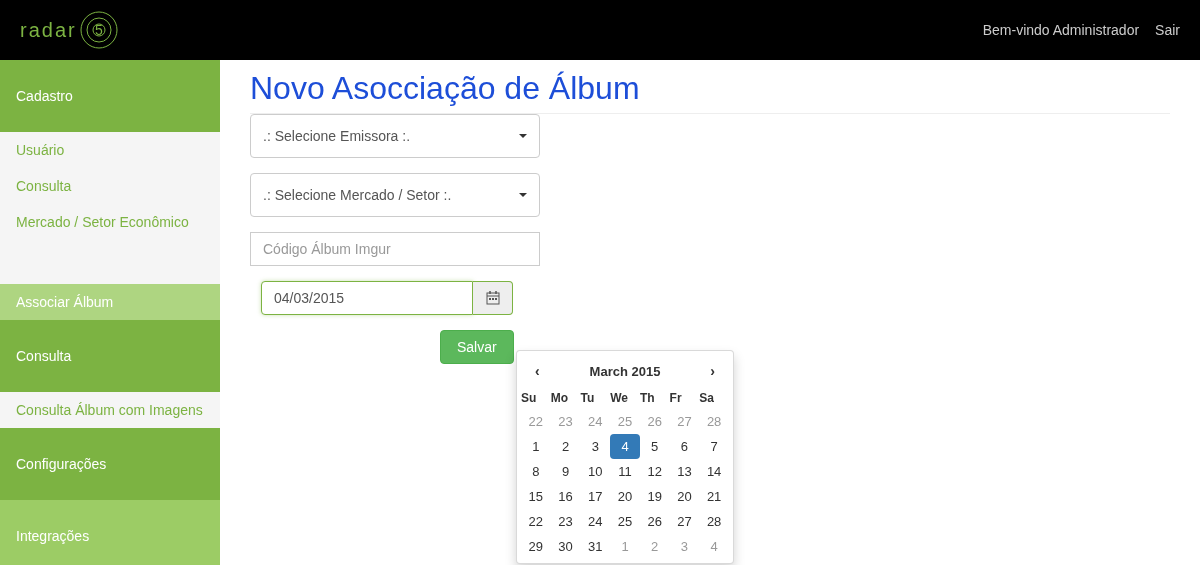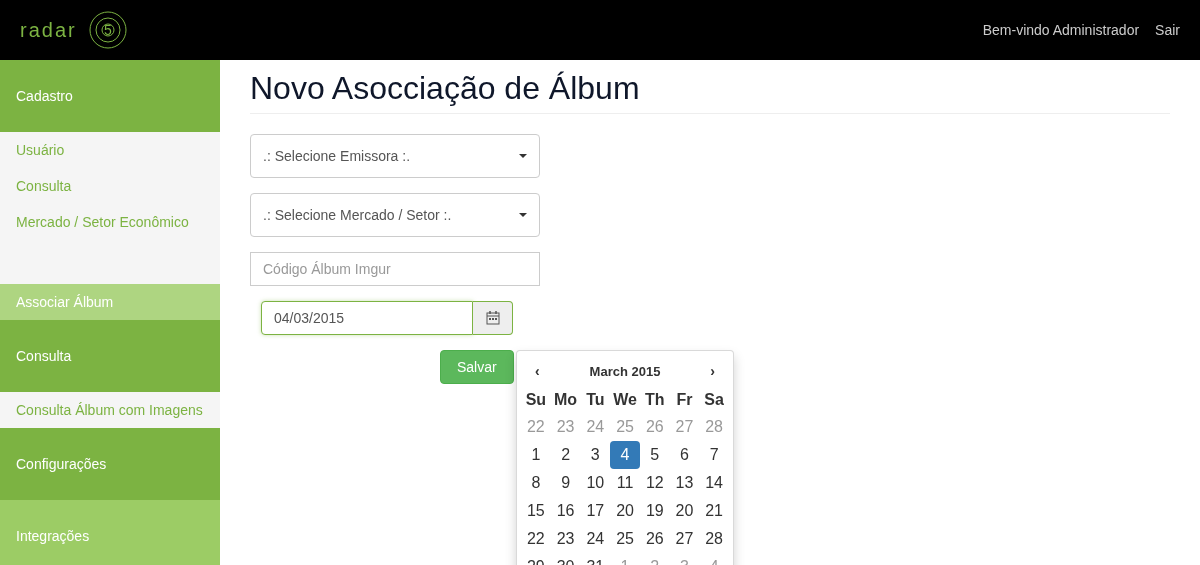--- a/index.html
+++ b/index.html
@@ -1,55 +1,55 @@
 <!DOCTYPE html>
 <html><head>
   <meta charset="utf-8">
   <style>
     * { box-sizing: border-box; margin: 0; padding: 0; }
     body { font-family: "Helvetica Neue", Helvetica, Arial, sans-serif; font-size: 14px; color: #333; background: #fff; }
     
     .topbar { background: #000; height: 60px; display: flex; align-items: center; justify-content: space-between; padding: 0 20px; }
-    .logo { display: flex; align-items: center; gap: 11px; }
+    .logo { display: flex; align-items: center; gap: 2px; }
     .logo-text { color: #7cb342; font-size: 20px; letter-spacing: 2px; font-weight: 300; }
     .logo-circles { position: relative; width: 40px; height: 40px; }
     .topbar-right { display: flex; gap: 16px; color: #ccc; font-size: 14px; }
     .topbar-right span { cursor: pointer; }
     
     .container { display: flex; }
     
     .sidebar { width: 220px; background: #f5f5f5; min-height: 505px; }
     .sidebar-header { background: #7cb342; color: #fff; padding: 28px 16px; font-weight: 500; font-size: 14px; }
     .sidebar-header.light { background: #9ccc65; }
     .sidebar-item { padding: 10px 16px; color: #7cb342; font-size: 14px; cursor: pointer; background: #f5f5f5; }
     .sidebar-item.active { background: #aed581; color: #fff; margin-top: 44px; }
     
     .main { flex: 1; padding: 10px 30px; }
-    .page-title { font-size: 32px; font-weight: 400; color: #0f172a; padding-bottom: 6px; border-bottom: 1px solid #eee; margin-bottom: 20px; }
+    .page-title { font-size: 32px; font-weight: 400; color: #1d4ed8; padding-bottom: 6px; border-bottom: 1px solid #eee; }
     
     .form-row { margin-bottom: 15px; }
     .dropdown-btn { width: 290px; height: 44px; border: 1px solid #ccc; border-radius: 4px; background: #fff; display: flex; align-items: center; justify-content: space-between; padding: 6px 12px; color: #555; cursor: pointer; font-size: 14px; }
     .dropdown-btn .caret { width: 0; height: 0; border-left: 4px solid transparent; border-right: 4px solid transparent; border-top: 4px solid #333; }
     
     .text-input { width: 290px; height: 34px; border: 1px solid #ccc; border-radius: 0; padding: 6px 12px; font-size: 14px; color: #555; }
     .text-input::placeholder { color: #999; }
     
     .date-group { display: flex; width: 263px; padding-left: 11px; }
     .date-input { flex: 1; height: 34px; border: 1px solid #7cb342; border-radius: 4px 0 0 4px; padding: 6px 12px; font-size: 14px; color: #555; outline: none; box-shadow: 0 0 4px rgba(124,179,66,0.4); }
     .date-addon { width: 40px; height: 34px; border: 1px solid #7cb342; border-left: none; border-radius: 0 4px 4px 0; background: #eee; display: flex; align-items: center; justify-content: center; cursor: pointer; color: #555; }
     
     .btn-save { background: #5cb85c; color: #fff; border: 1px solid #4cae4c; border-radius: 4px; padding: 8px 16px; font-size: 14px; cursor: pointer; margin-left: 190px; }
     
     .datepicker { position: absolute; left: 516px; top: 350px; width: 218px; background: #fff; border: 1px solid rgba(0,0,0,0.15); border-radius: 4px; box-shadow: 0 6px 12px rgba(0,0,0,0.175); padding: 4px; }
     .dp-header { display: flex; align-items: center; justify-content: space-between; padding: 4px 6px; }
     .dp-arrow { cursor: pointer; font-weight: bold; color: #333; padding: 4px 8px; }
     .dp-title { font-weight: bold; font-size: 13px; }
     .dp-table { width: 100%; border-collapse: collapse; }
-    .dp-table th { font-size: 16px; font-weight: bold; text-align: center; padding: 4px 0; width: 30px; }
-    .dp-table td { text-align: center; padding: 5px 0; font-size: 16px; cursor: pointer; border-radius: 4px; width: 30px; }
+    .dp-table th { font-size: 12px; font-weight: bold; text-align: left; padding: 4px 0; width: 30px; }
+    .dp-table td { text-align: center; padding: 5px 0; font-size: 13px; cursor: pointer; border-radius: 4px; width: 30px; }
     .dp-table td.muted { color: #999; }
     .dp-table td.active { background: #337ab7; color: #fff; }
     
     .calendar-icon { width: 14px; height: 14px; }
   </style>
 </head>
 <body>
 
 <div class="topbar">
   <div class="logo">

